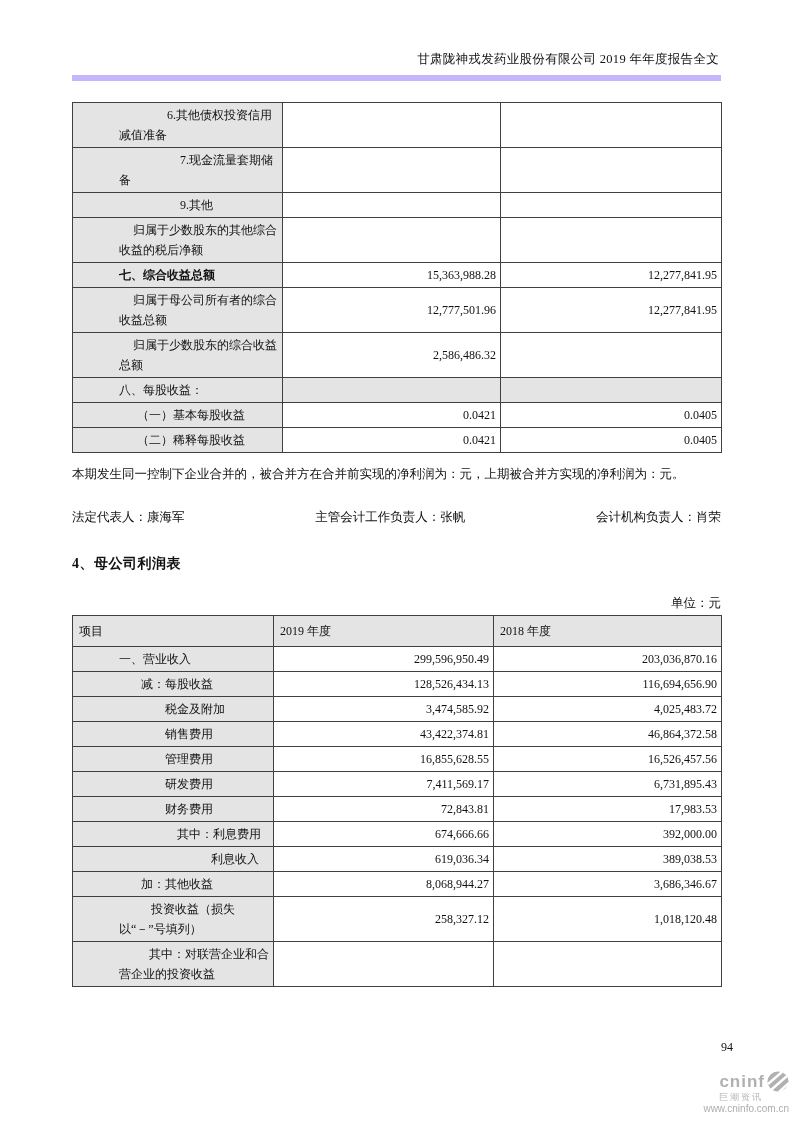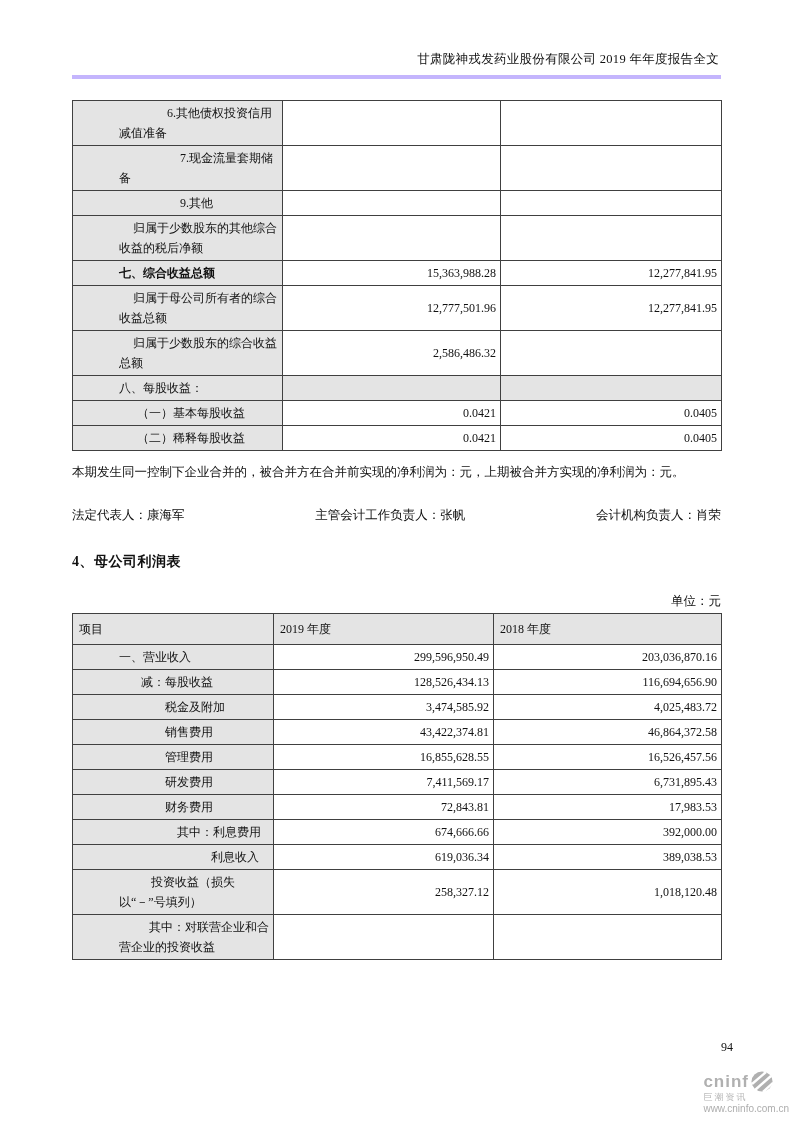--- a/index.html
+++ b/index.html
@@ -11,21 +11,21 @@
     font-family:"Liberation Serif","DejaVu Serif",serif;
     color:#111;
     overflow:hidden;
   }
   .doc-header {
     margin:0 72px;
     padding:51px 2px 7px 0;
     text-align:right;
     font-size:12.5px;
     letter-spacing:0.3px;
-    border-bottom:4px solid #c4b5fd;
+    border-bottom:6px solid #c4b5fd;
   }
   table.fin-table {
     border-collapse:collapse;
     table-layout:fixed;
     width:649px;
     margin:0 72px;
     font-size:12px;
   }
   table.t1 { margin-top:21px; }
   table.t2 { margin-top:3px; }
@@ -69,21 +69,21 @@
     font-size:12.5px;
   }
   .page-number {
     position:absolute;
     top:1040px; right:60px;
     font-size:12px;
   }
   .logo {
     position:absolute;
     right:4px; bottom:8px;
-    display:flex; flex-direction:column; align-items:flex-start;
+    display:flex; flex-direction:column; align-items:flex-end;
     font-family:"Liberation Sans","DejaVu Sans",sans-serif;
     line-height:1.05;
   }
   .logo-top { display:flex; align-items:center; gap:2px; }
   .logo-word {
     font-size:17px; font-weight:bold; color:#b0b0b0; letter-spacing:1px;
   }
   .logo-cn { font-size:9px; color:#b5b5b5; margin:1px 26px 1px 0; letter-spacing:2px; }
   .logo-url { font-size:10px; color:#adadad; }
 </style>
@@ -257,20 +257,27 @@
           </td>
           <td class="val">674,666.66</td>
           <td class="val">392,000.00</td>
         </tr>
         <tr>
           <td class="c1">
             <div class="lbl" style="text-indent: 92px;">利息收入</div>
           </td>
           <td class="val">619,036.34</td>
           <td class="val">389,038.53</td>
+        </tr>
+        <tr>
+          <td class="c1">
+            <div class="lbl" style="text-indent: 22px;">加：其他收益</div>
+          </td>
+          <td class="val">8,068,944.27</td>
+          <td class="val">3,686,346.67</td>
         </tr>
         <tr>
           <td class="c1">
             <div class="lbl" style="text-indent: 32px;">投资收益（损失以“－”号填列）</div>
           </td>
           <td class="val">258,327.12</td>
           <td class="val">1,018,120.48</td>
         </tr>
         <tr>
           <td class="c1">

